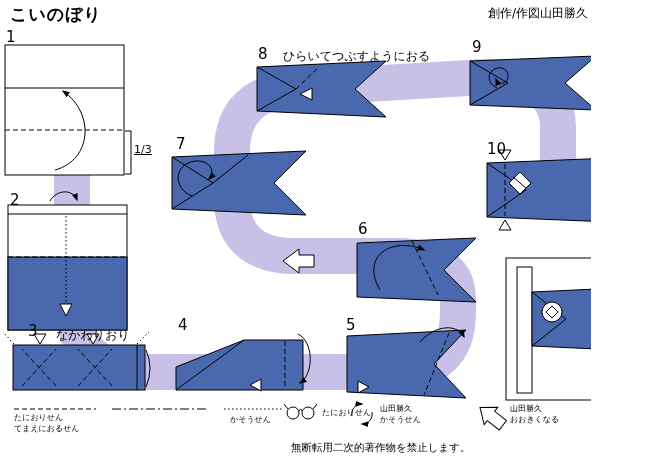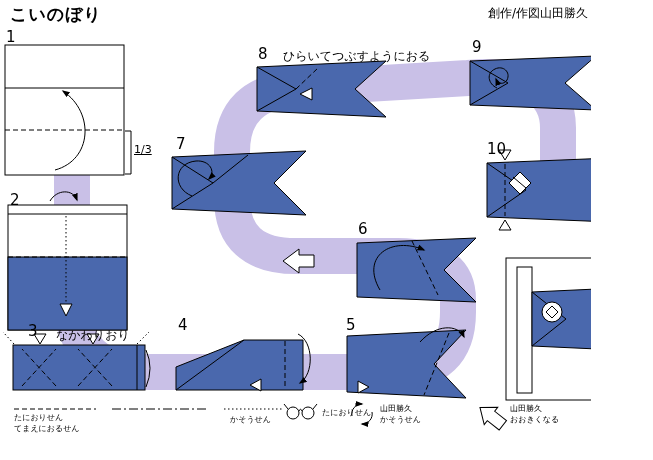--- a/index.html
+++ b/index.html
@@ -193,14 +193,15 @@
   </div>
   <div class="legend-item" style="left:380px;top:404px">
     <span>山田勝久</span>
     <span>かそうせん</span>
   </div>
   <div class="legend-item" style="left:510px;top:404px">
     <span>山田勝久</span>
     <span>おおきくなる</span>
   </div>
 
+  <div class="txt footer" style="left:291px;top:441px">無断転用二次的著作物を禁止します。</div>
 
 </div>
 
 </body></html>

